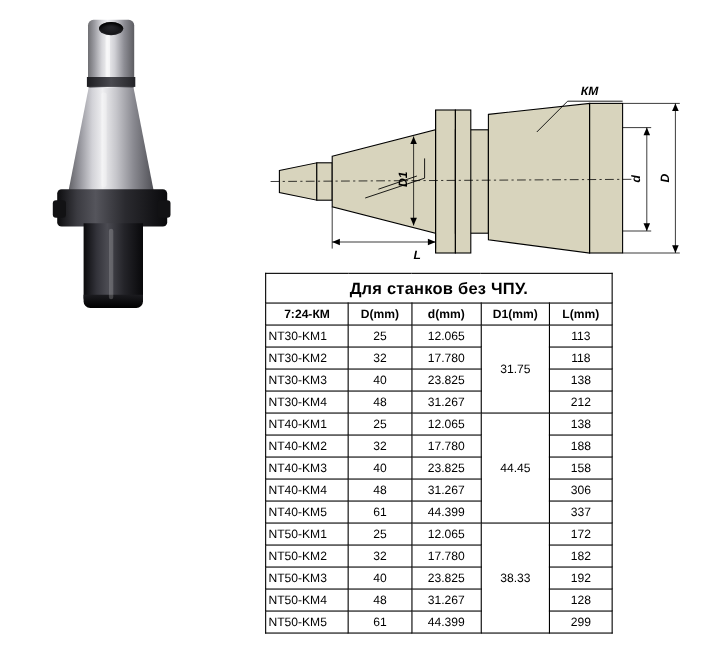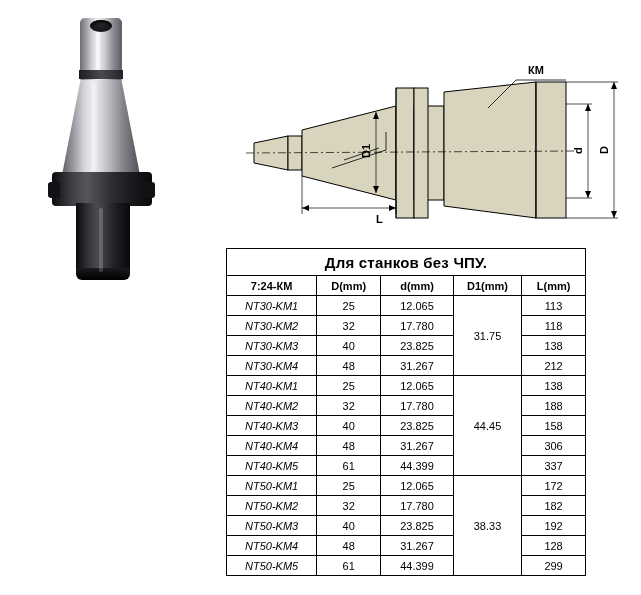--- a/index.html
+++ b/index.html
@@ -111,32 +111,33 @@
   .ph-hl {
     position: absolute;
     background: rgba(255,255,255,0.55);
     border-radius: 2px;
   }
 
   
   #drawing {
     position: absolute;
     left: 236px;
-    top: 48px;
+    top: 60px;
     width: 405px;
     height: 185px;
+    font-style: italic;
   }
   #drawing svg { display: block; }
 
   
   #spec-table {
     position: absolute;
-    left: 226px;
+    left: 241px;
     top: 248px;
-    width: 360px;
+    width: 316px;
     border-collapse: collapse;
     font-size: 11px;
     color: #000;
   }
   #spec-table td, #spec-table th {
     border: 1px solid #000;
     text-align: center;
     padding: 1px 2px;
     height: 17px;
     background: #fff;
@@ -145,22 +146,21 @@
     font-size: 15px;
     font-weight: bold;
     height: 24px;
     letter-spacing: .2px;
   }
   #spec-table thead .hdr {
     font-weight: bold;
     font-size: 11px;
   }
   #spec-table td.model {
-    text-align: center;
-    font-style: italic;
+    text-align: left;
   }
   .group-sep td { border-top: 2px solid #000; }
 </style>
 </head>
 <body>
 
 <div id="photo">
   <div class="ph-taper"></div>
   <div class="ph-shank-top"></div>
   <div class="ph-hl" style="left:96px; top:22px; width:4px; height:54px;"></div>

